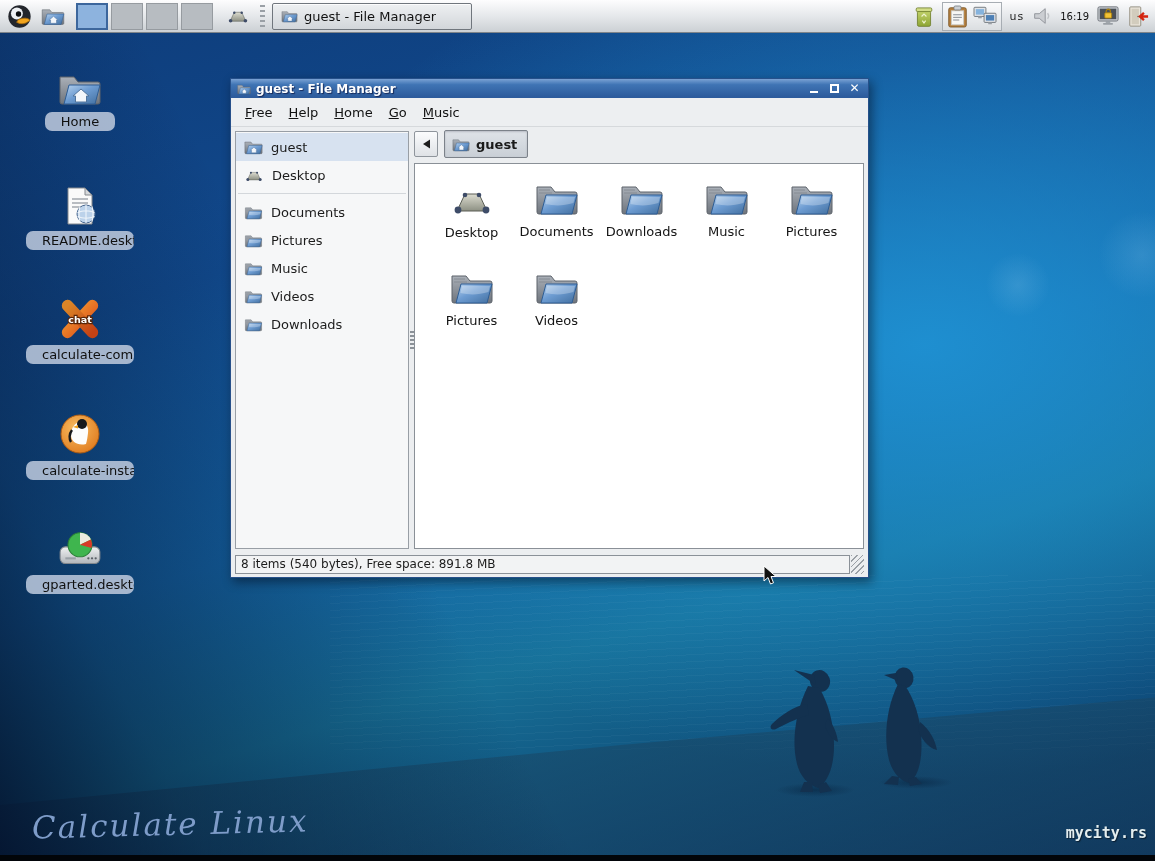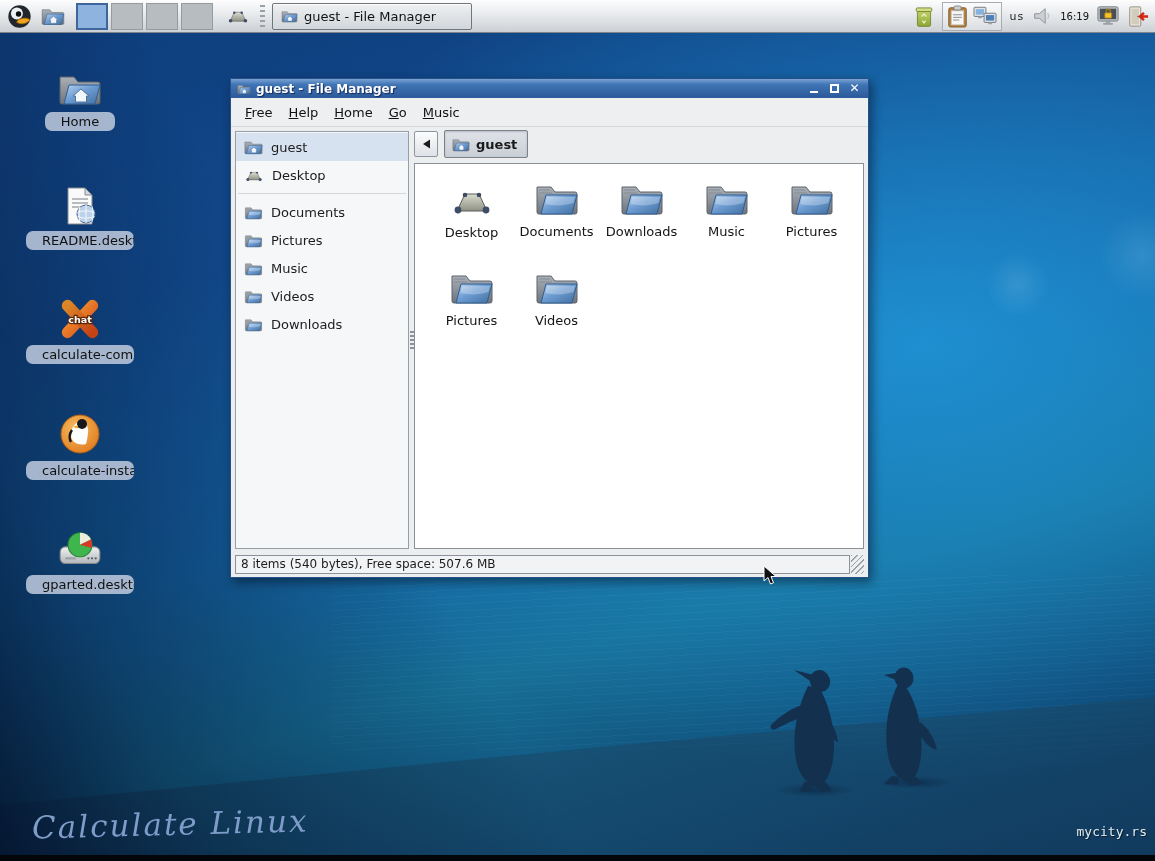--- a/index.html
+++ b/index.html
@@ -19,21 +19,21 @@
     background:linear-gradient(62deg, rgba(4,19,46,.95) 0%, rgba(4,19,46,.5) 13%, rgba(4,19,46,0) 36%);}
   .ripples{position:absolute;left:330px;top:575px;width:825px;height:175px;opacity:.35;pointer-events:none;
     background:repeating-linear-gradient(177deg, rgba(255,255,255,.09) 0 1px, rgba(255,255,255,0) 1px 7px);}
   .shore{position:absolute;inset:0;pointer-events:none;
     clip-path:polygon(0 93.5%,54% 86.5%,100% 81%,100% 100%,0 100%);
     background:linear-gradient(to bottom, rgba(110,165,175,.38), rgba(25,70,100,.55) 75%);}
   .bottom-strip{position:absolute;left:0;bottom:0;width:100%;height:6px;background:#020509;}
   .brand{position:absolute;left:32px;top:806px;font-family:"DejaVu Serif","Liberation Serif",serif;
     font-style:italic;font-size:31px;letter-spacing:2px;color:#7e9cc9;transform:rotate(-1.5deg);}
   .watermark{position:absolute;right:8px;top:824px;font-family:"DejaVu Sans Mono","Liberation Mono",monospace;
-    font-weight:normal;font-size:13px;color:#e3edee;text-shadow:1px 1px 1px rgba(0,0,0,.5);}
+    font-weight:bold;font-size:15px;color:#e3edee;text-shadow:1px 1px 1px rgba(0,0,0,.5);}
   .penguin{position:absolute;}
   .pg-shadow{position:absolute;background:radial-gradient(ellipse at center, rgba(3,25,50,.45), rgba(3,25,50,0) 70%);border-radius:50%;}
 
   
   .panel{position:absolute;left:0;top:0;width:100%;height:33px;
     background:linear-gradient(#fdfdfe,#e3e6e9 55%,#ccd0d4);border-bottom:1px solid #7e848a;
     display:flex;align-items:center;padding:0 4px;gap:4px;}
   .panel-btn{width:30px;height:28px;display:flex;align-items:center;justify-content:center;border-radius:2px;}
   .pager{display:flex;gap:3px;margin-left:4px;}
   .ws{width:32px;height:27px;background:#b7bcc1;border:1px solid #969ba0;}
@@ -590,21 +590,21 @@
                 <path d="M12 17h28l-1.6 6c-10 3-19 3-28 1Z" fill="rgba(255,255,255,.28)"></path>
               </svg>
             </span>
           <span class="flbl">Videos</span>
         </div>
       </div>
     </div>
 
     <div class="statusbar">
       <div class="status-field">
-        <span>8 items (540 bytes), Free space: 507.6 MB</span>
+        <span>8 items (540 bytes), Free space: 891.8 MB</span>
       </div>
       <div class="resize-grip"></div>
     </div>
   </div>
 
   <span class="cursor svgicon">
       <svg viewBox="0 0 14 21">
         <path d="M1 1 L1 16 L5 12.5 L7.5 19 L10.5 17.8 L8 11.5 L13 11.5 Z" fill="#111" stroke="#fff" stroke-width="1"></path>
       </svg>
     </span>

